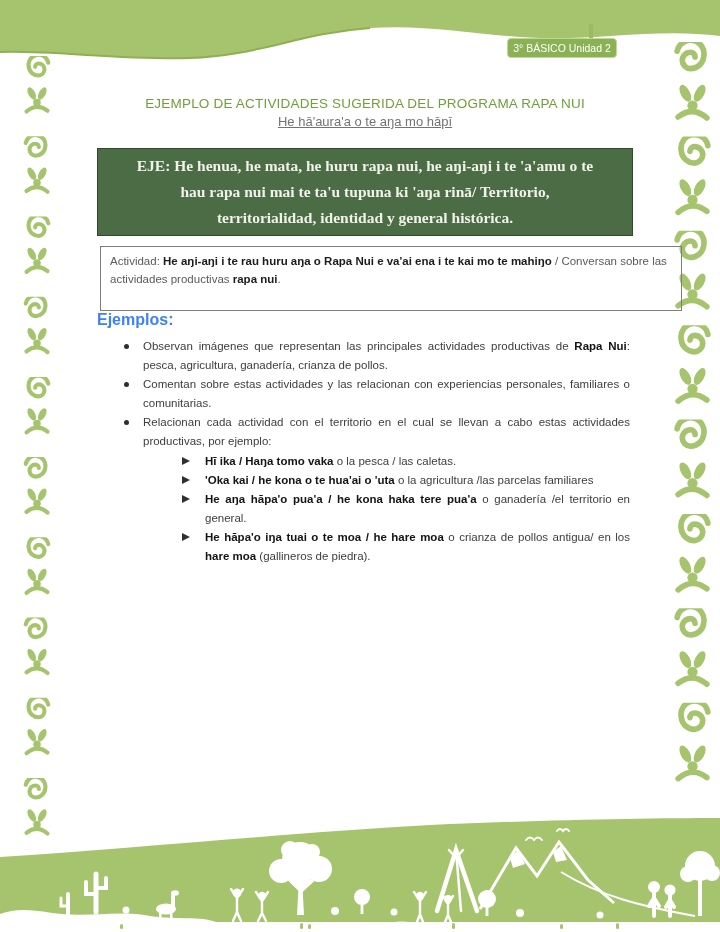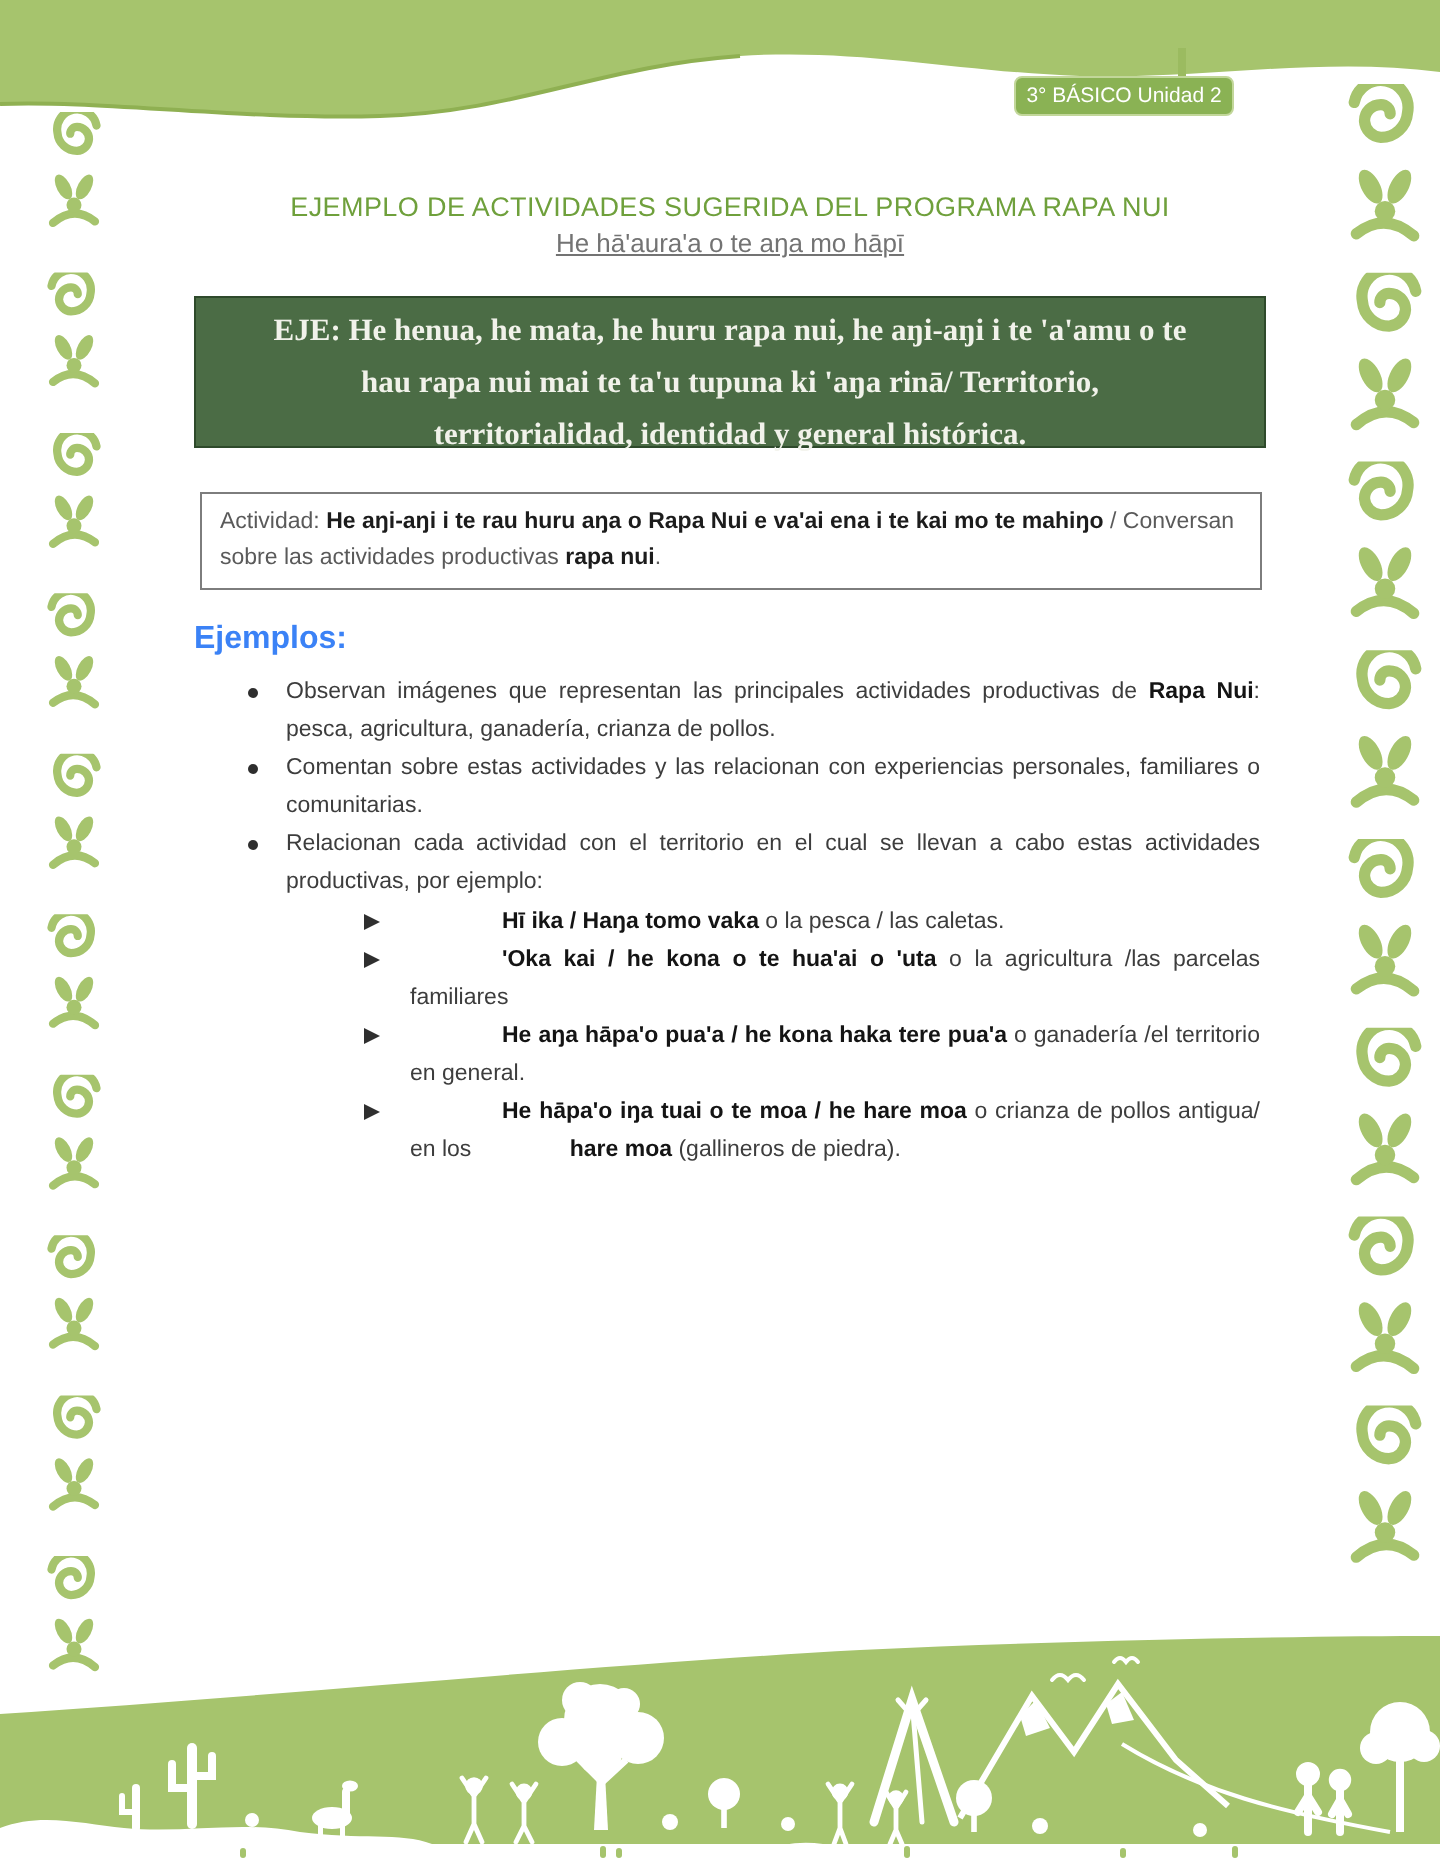--- a/index.html
+++ b/index.html
@@ -9,37 +9,37 @@
   
   .top-band{position:absolute;top:0;left:0;width:720px;height:64px;}
   .unit-badge{position:absolute;top:38px;left:507px;width:110px;height:20px;box-sizing:border-box;
       background:#8ab254;border:1px solid #c2d79a;border-radius:4px;color:#ffffff;
       font-size:10.5px;line-height:18px;text-align:center;}
   .doc-title{position:absolute;top:84px;left:97px;width:536px;text-align:center;
       color:#6fa03c;font-size:13.5px;letter-spacing:.2px;margin-top:12px;}
   .doc-subtitle{position:absolute;top:114px;left:97px;width:536px;text-align:center;
       color:#737373;font-size:13px;text-decoration:underline;}
   
-  .eje-box{position:absolute;top:148px;left:97px;width:536px;height:76px;box-sizing:border-box;
+  .eje-box{position:absolute;top:148px;left:97px;width:536px;height:88px;box-sizing:border-box;
       background:#4b6c45;border:1px solid #2e4a2b;padding:4px 8px;text-align:center;
       font-family:"Liberation Serif",serif;font-weight:700;font-size:15.5px;line-height:26px;color:#f1f2ea;}
   
-  .activity-box{position:absolute;top:246px;left:100px;width:531px;box-sizing:border-box;
-      border:1px solid #7d7d7d;padding:5px 9px 6px 9px;font-size:11.5px;line-height:18px;
+  .activity-box{position:absolute;top:246px;left:100px;width:582px;box-sizing:border-box;
+      border:1px solid #7d7d7d;padding:5px 9px 22px 9px;font-size:11.5px;line-height:18px;
       color:#5a5a5a;text-align:left;}
   .activity-box b{color:#1c1c1c;}
   
   .examples-heading{position:absolute;top:311px;left:97px;font-size:16px;font-weight:700;color:#3b82f6;}
   .bullet-list{position:absolute;top:337px;left:122px;width:508px;}
   .bullet{position:relative;padding-left:21px;text-align:justify;font-size:11.5px;line-height:19px;color:#3d3d3d;}
   .bullet .dot{position:absolute;left:2px;top:7px;width:5px;height:5px;border-radius:50%;background:#2e2e2e;}
   .bullet b{color:#141414;}
   .sub-list{position:absolute;top:452px;left:180px;width:450px;}
   .sub{position:relative;padding-left:25px;text-align:justify;font-size:11.5px;line-height:19px;color:#3d3d3d;}
-  .sub b{color:#141414;margin-left:46px;}
+  .sub b{color:#141414;}
   .sub .arrow{position:absolute;left:2px;top:5px;width:0;height:0;
       border-left:8px solid #2f2f2f;border-top:4.5px solid transparent;border-bottom:4.5px solid transparent;}
   
   .ornament-left{position:absolute;top:56px;left:22px;}
   .ornament-right{position:absolute;top:42px;left:672px;}
   
   .bottom-art{position:absolute;top:810px;left:0;width:720px;height:122px;}
 </style>
 </head>
 <body>

